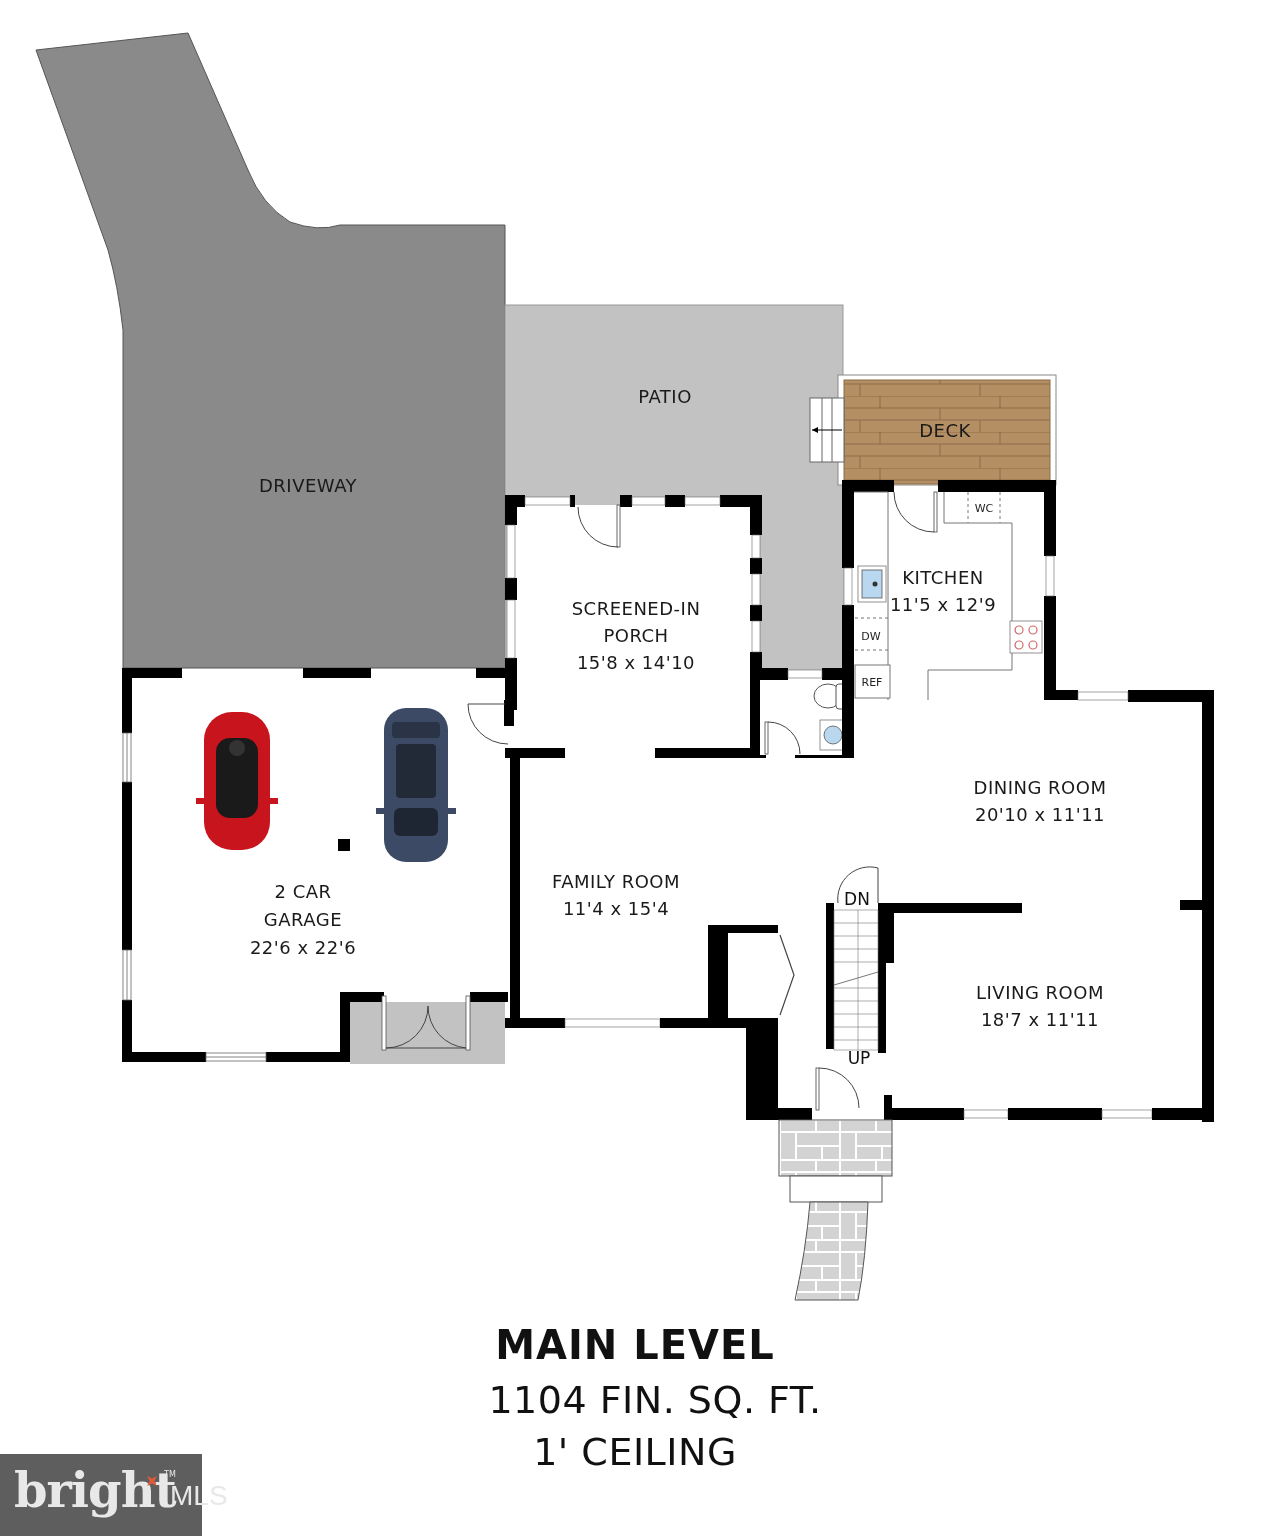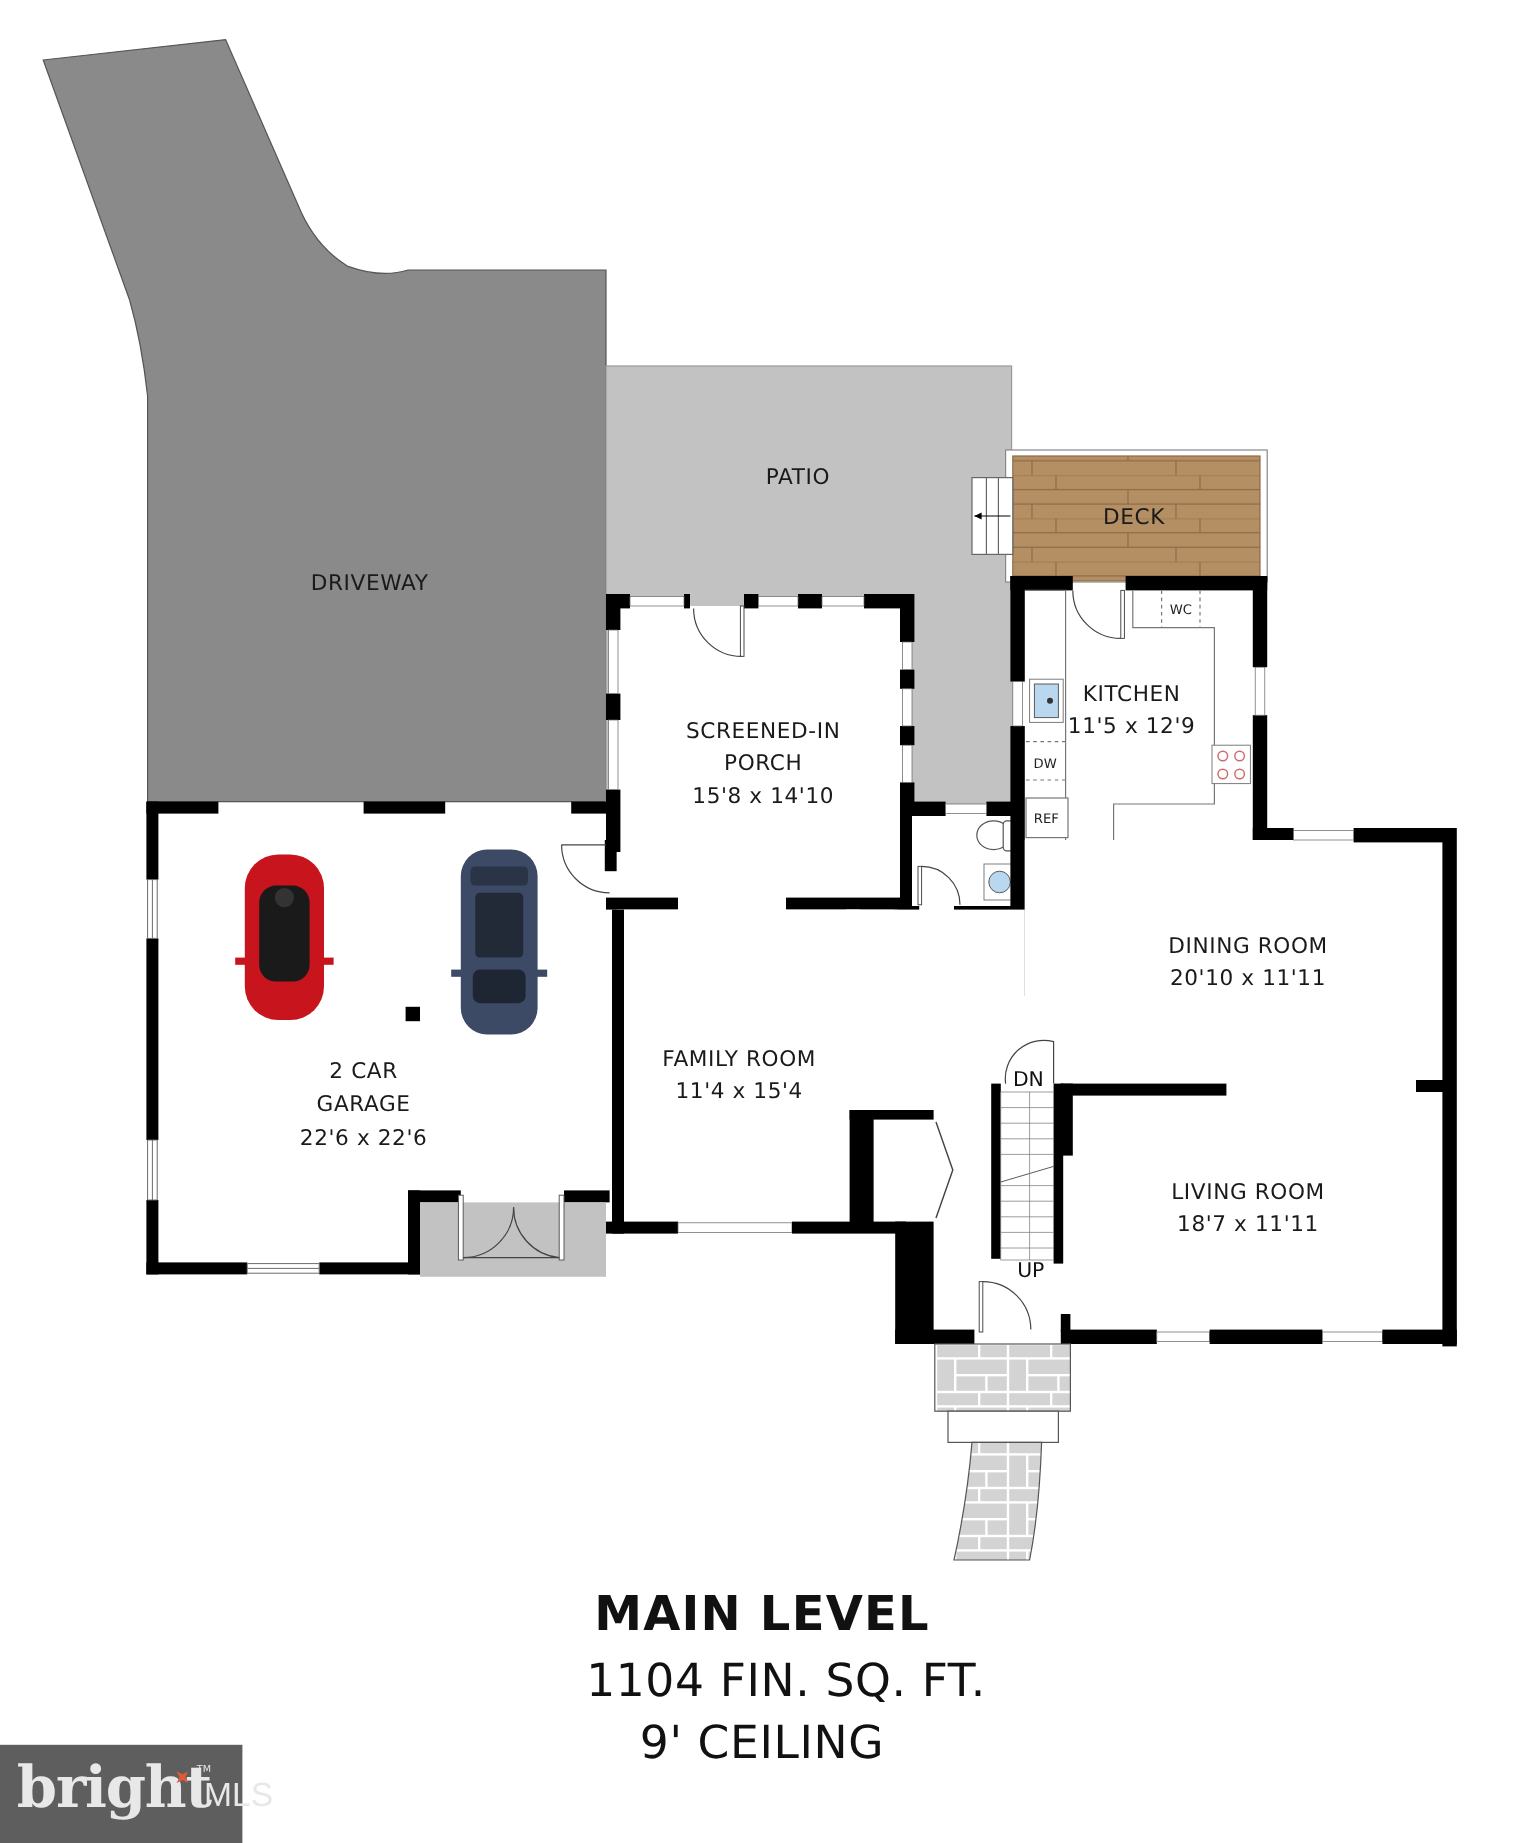--- a/index.html
+++ b/index.html
@@ -331,20 +331,20 @@
 
   <g>
     <rect x="779" y="1120" width="113" height="56" fill="url(#pavers)" stroke="#555" stroke-width="1"></rect>
     <rect x="790" y="1176" width="92" height="26" fill="#fff" stroke="#555" stroke-width="1"></rect>
     <path d="M810,1202 L868,1202 Q866,1260 858,1300 L795,1300 Q806,1250 810,1202 Z" fill="url(#pavers)" stroke="#555" stroke-width="1"></path>
   </g>
 </svg>
 
 <div class="title-block title-main">MAIN LEVEL</div>
 <div class="title-block title-sub title-sqft">1104 FIN. SQ. FT.</div>
-<div class="title-block title-sub title-ceiling">9' CEILING</div>
+<div class="title-block title-sub title-ceiling">1' CEILING</div>
 
 <div class="logo">
   <span class="logo-word">bright</span>
   <span class="logo-star"></span>
   <span class="logo-tm">TM</span>
   <span class="logo-mls">MLS</span>
 </div>
 
 </body></html>

